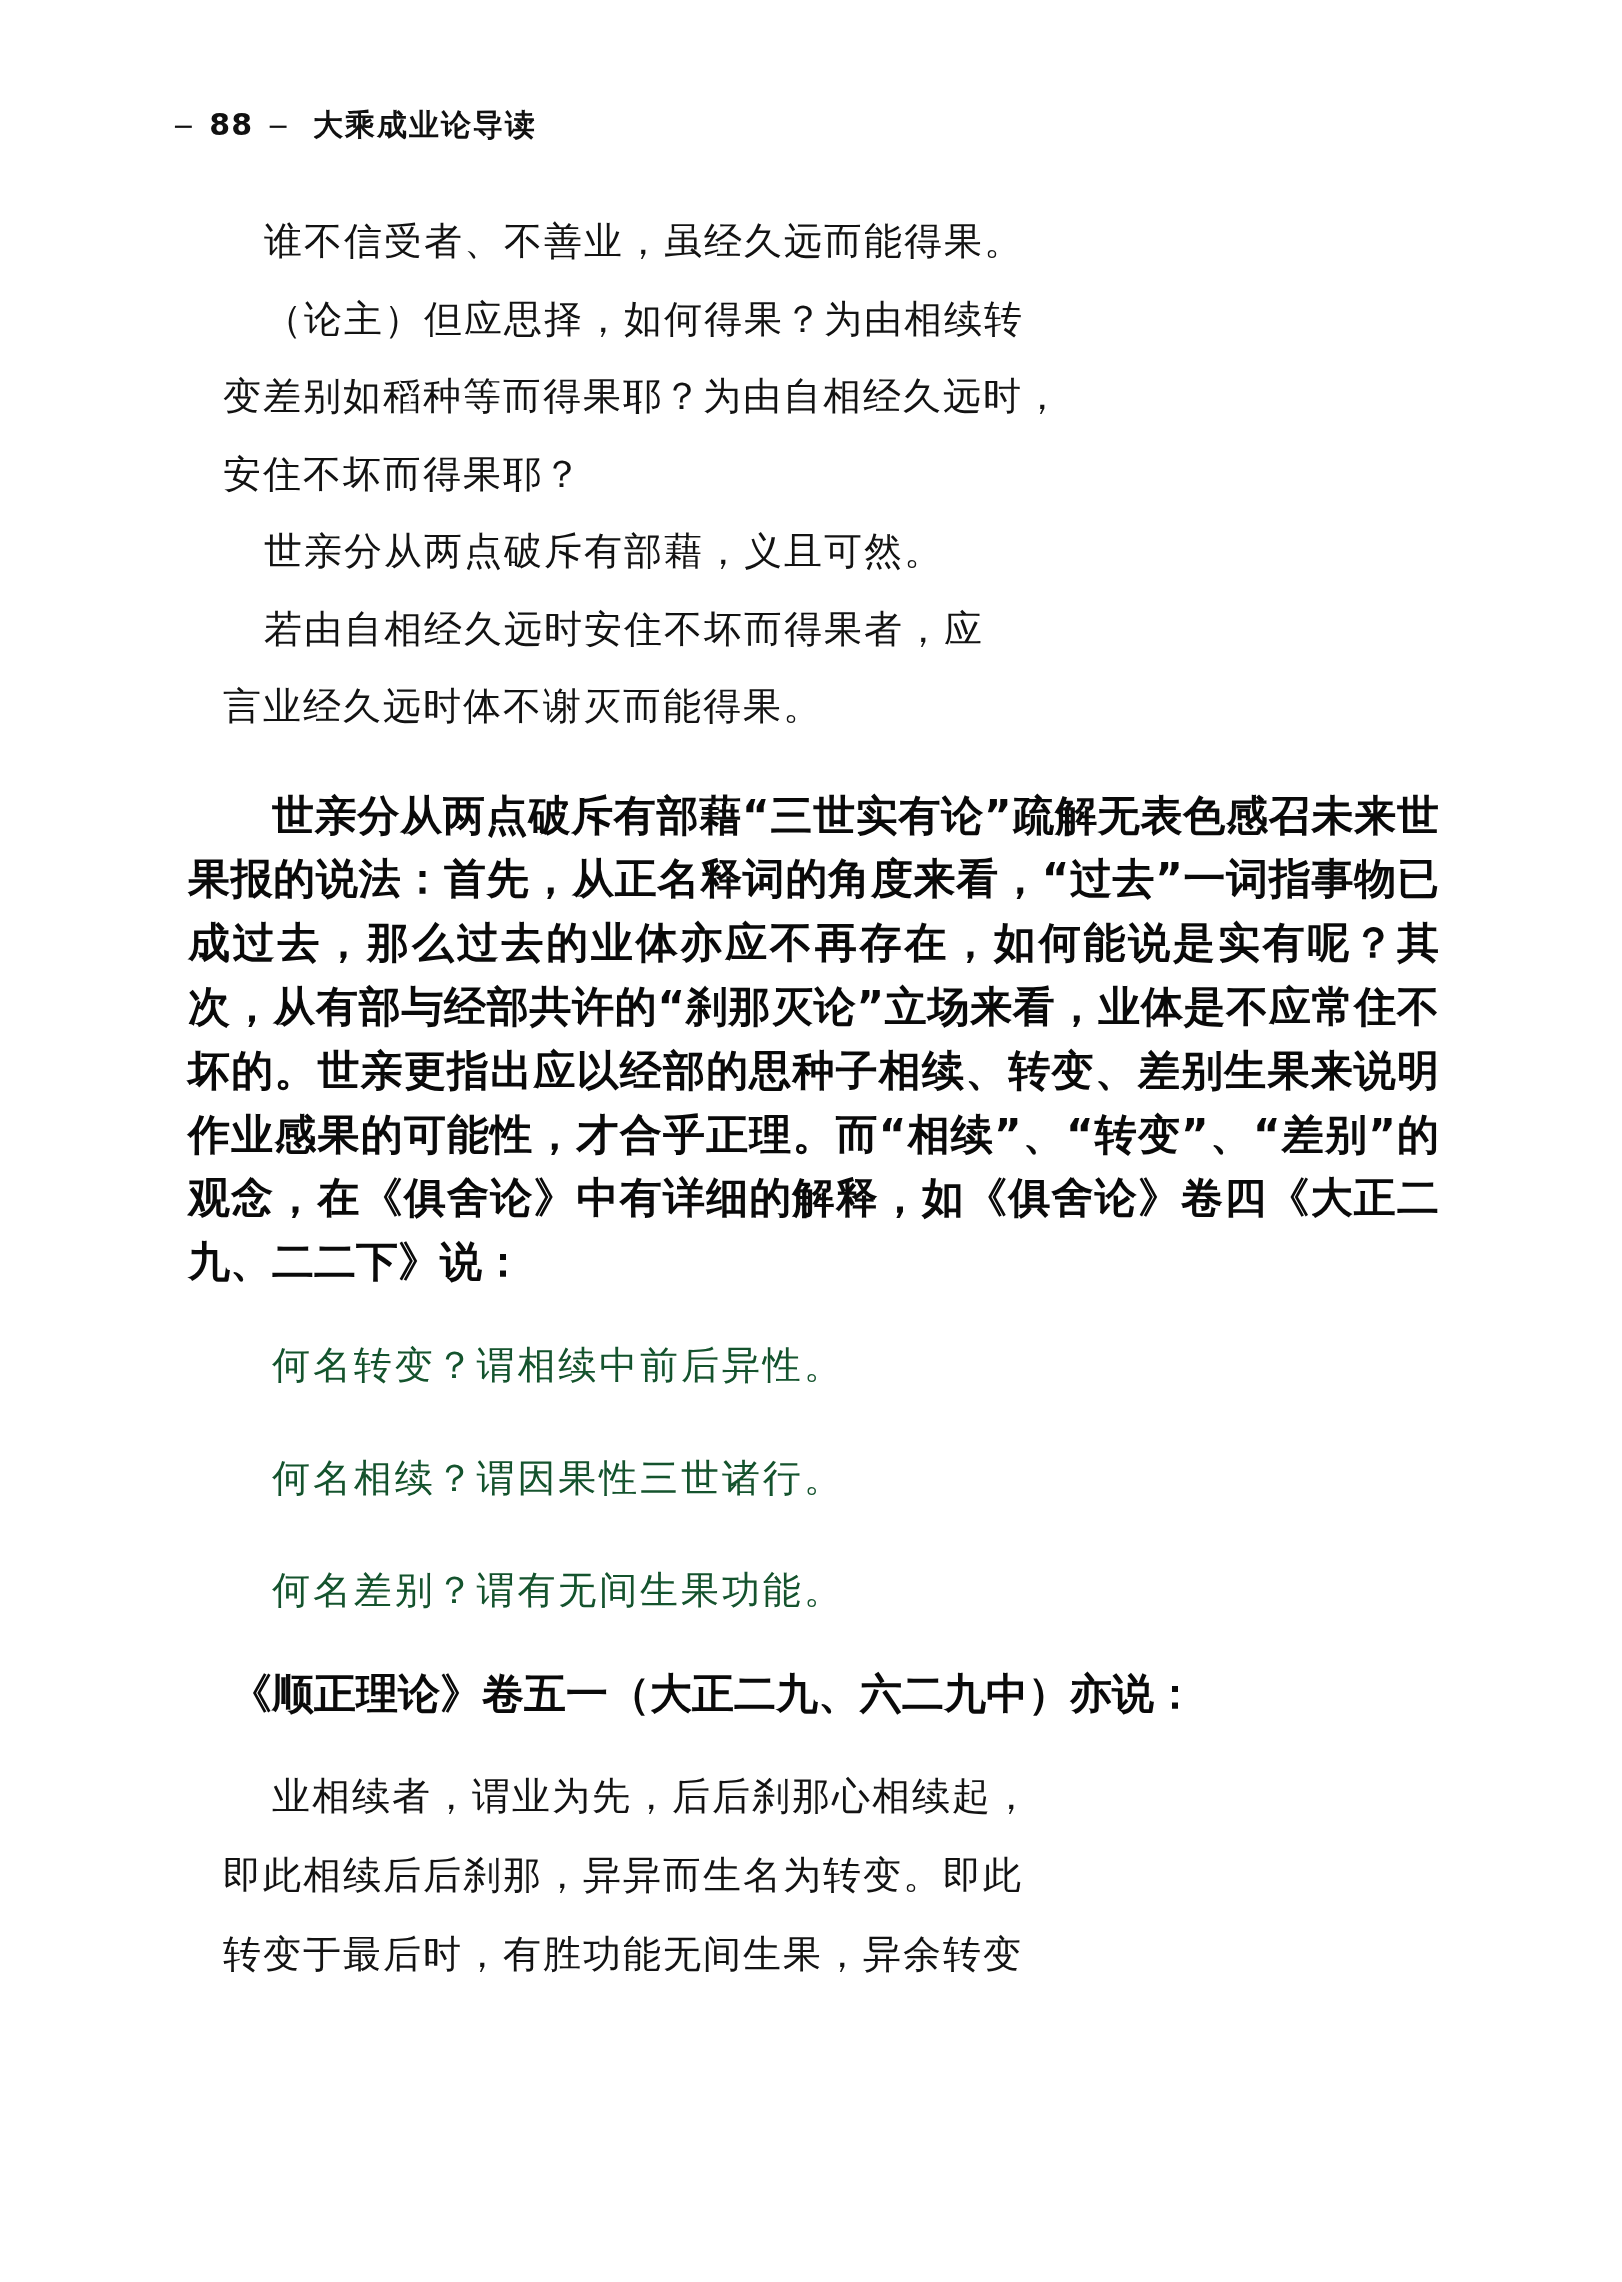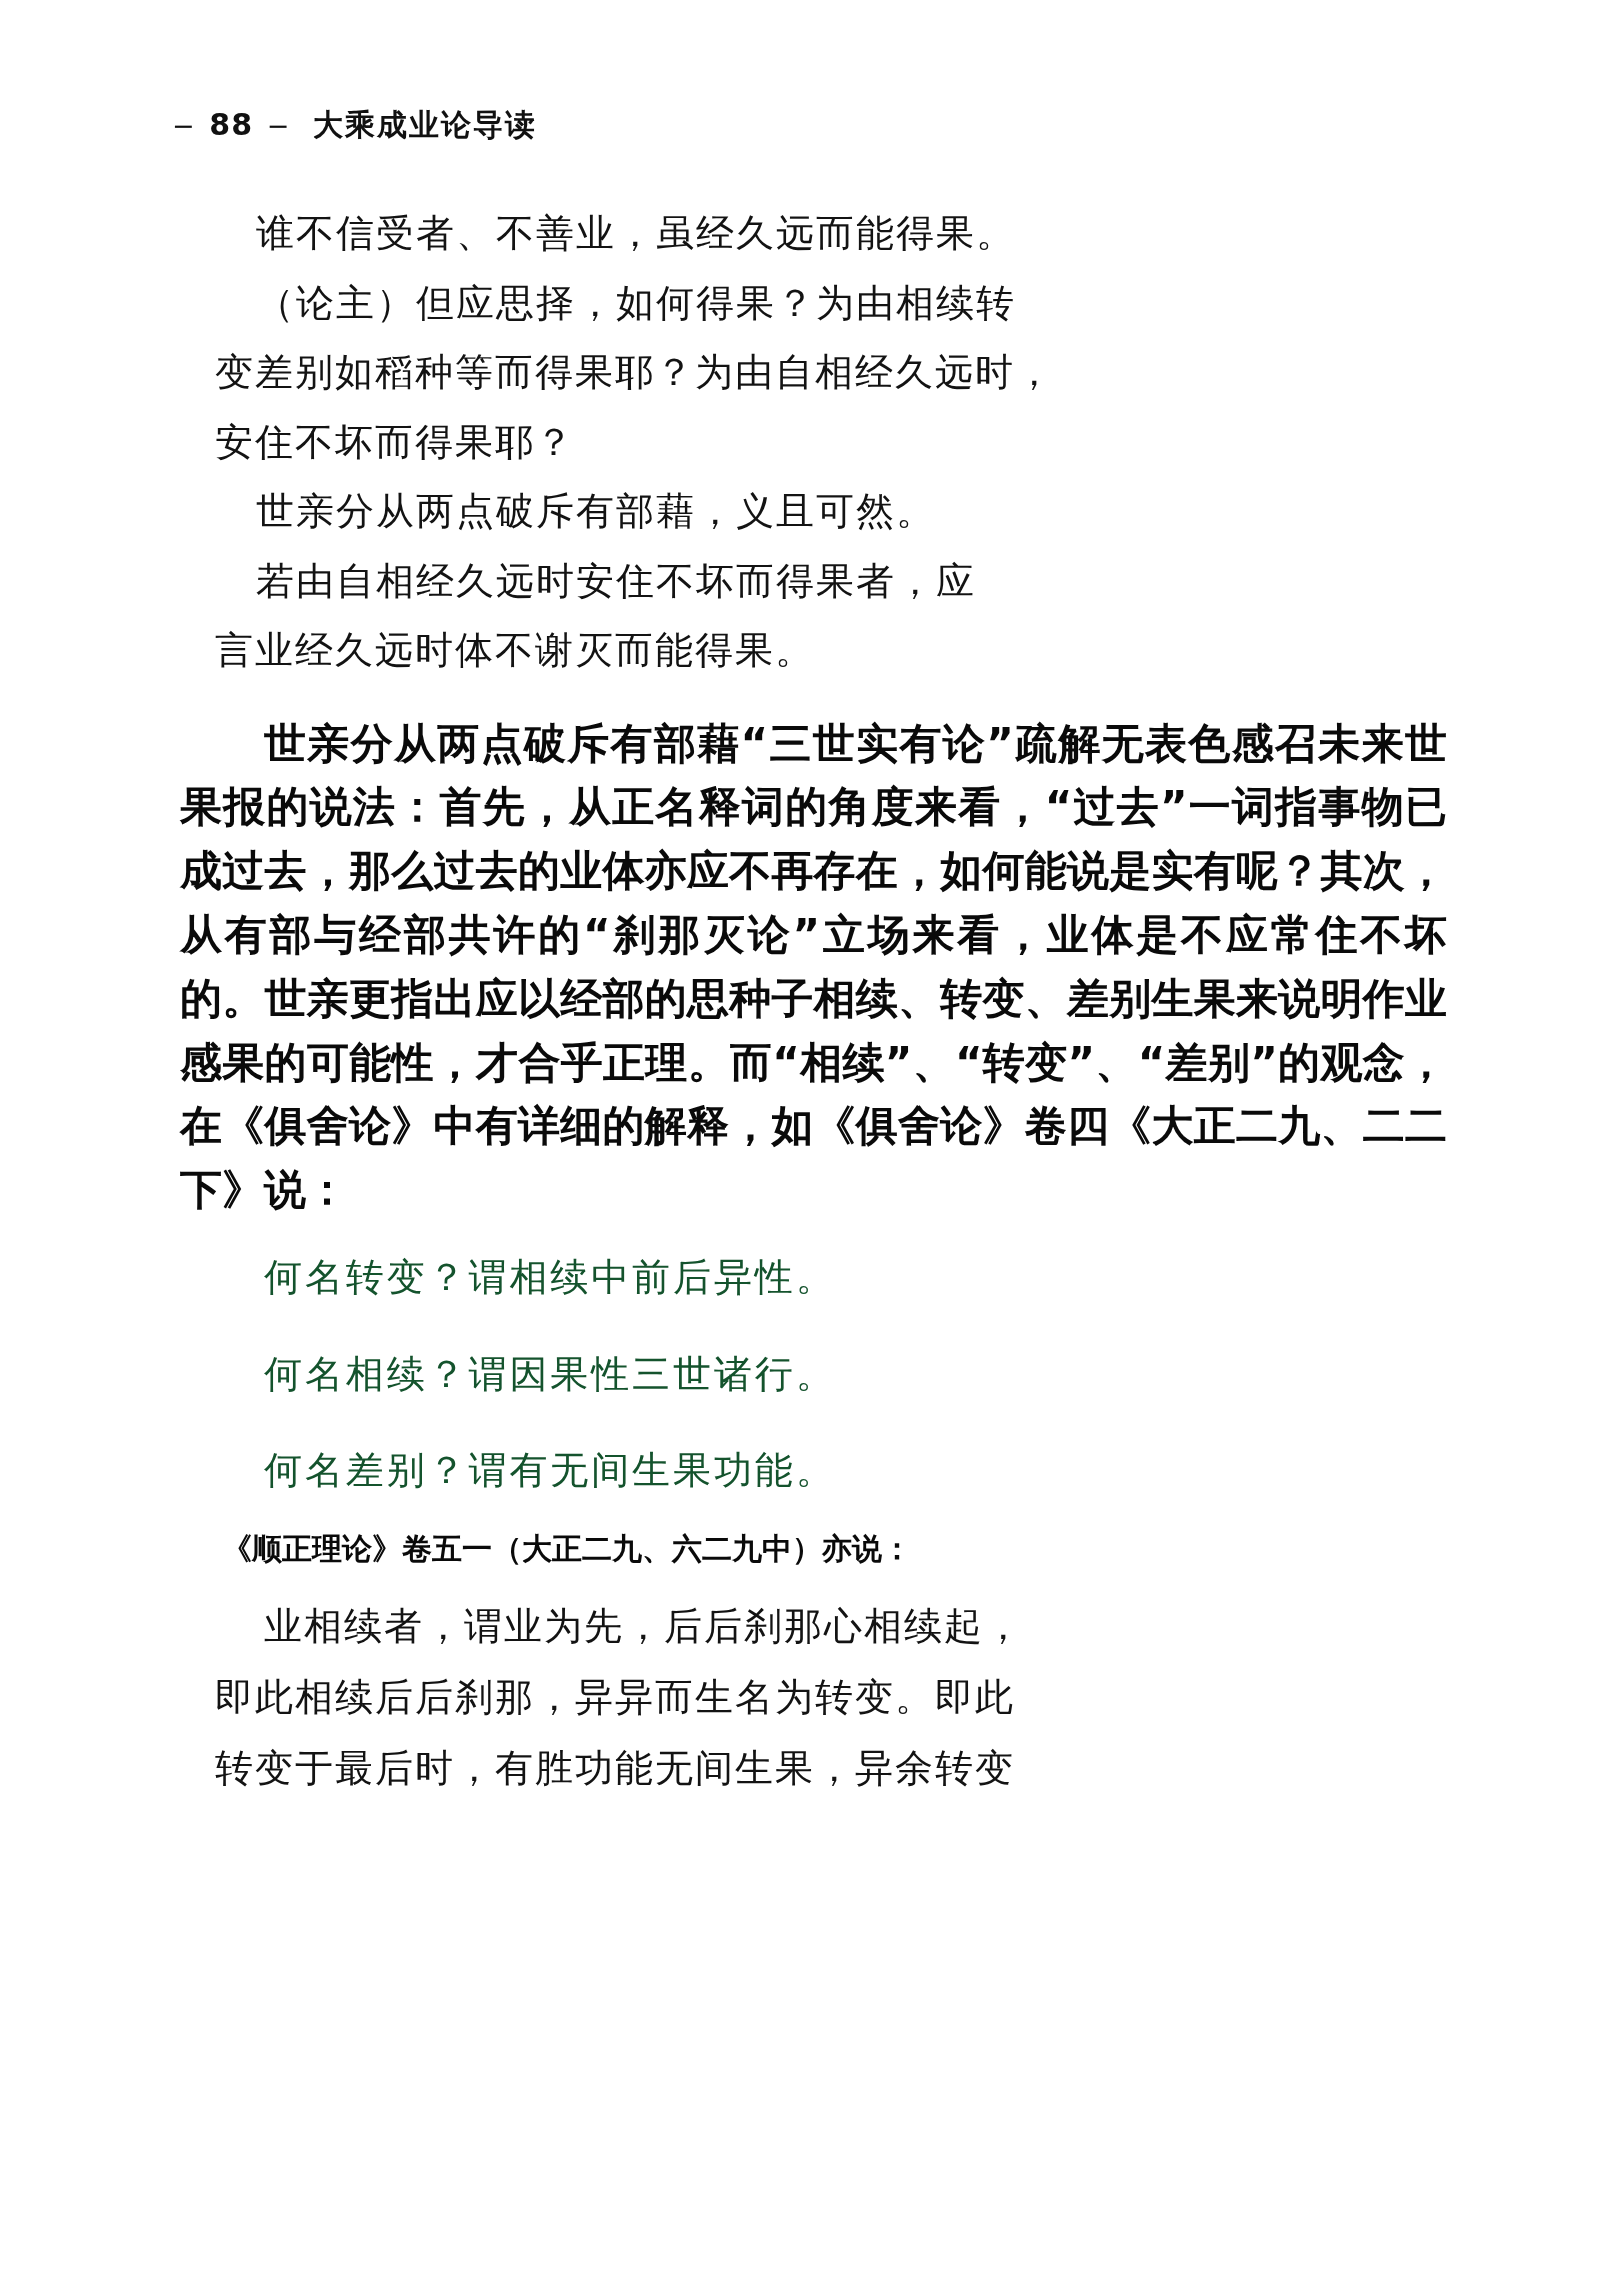--- a/index.html
+++ b/index.html
@@ -46,21 +46,21 @@
 
   .body {
     position: absolute;
     left: 172px;
     top: 195px;
     width: 1283px;
   }
 
   
   p {
-    margin: 8px;
+    margin: 16px;
     padding: 0;
   }
   .quote {
     font-family: "DejaVu Serif", "Liberation Serif", serif;
     font-size: 38px;
     line-height: 1.62;
     letter-spacing: 2px;
     text-align: justify;
     text-justify: inter-character;
     color: #131313;
@@ -95,21 +95,21 @@
   .scripture-line {
     font-family: "DejaVu Serif", "Liberation Serif", serif;
     font-size: 38px;
     line-height: 1.66;
     letter-spacing: 2.9px;
     color: #14532d;
     text-indent: 84px;
   }
   .lead {
     font-family: "DejaVu Sans", "Liberation Sans", sans-serif;
-    font-size: 30px;
+    font-size: 42px;
     font-weight: 700;
     line-height: 1.5;
     color: #0a0a0a;
     text-indent: 42px;
   }
   .tail {
     font-family: "DejaVu Serif", "Liberation Serif", serif;
     font-size: 38px;
     line-height: 1.66;
     letter-spacing: 2px;

